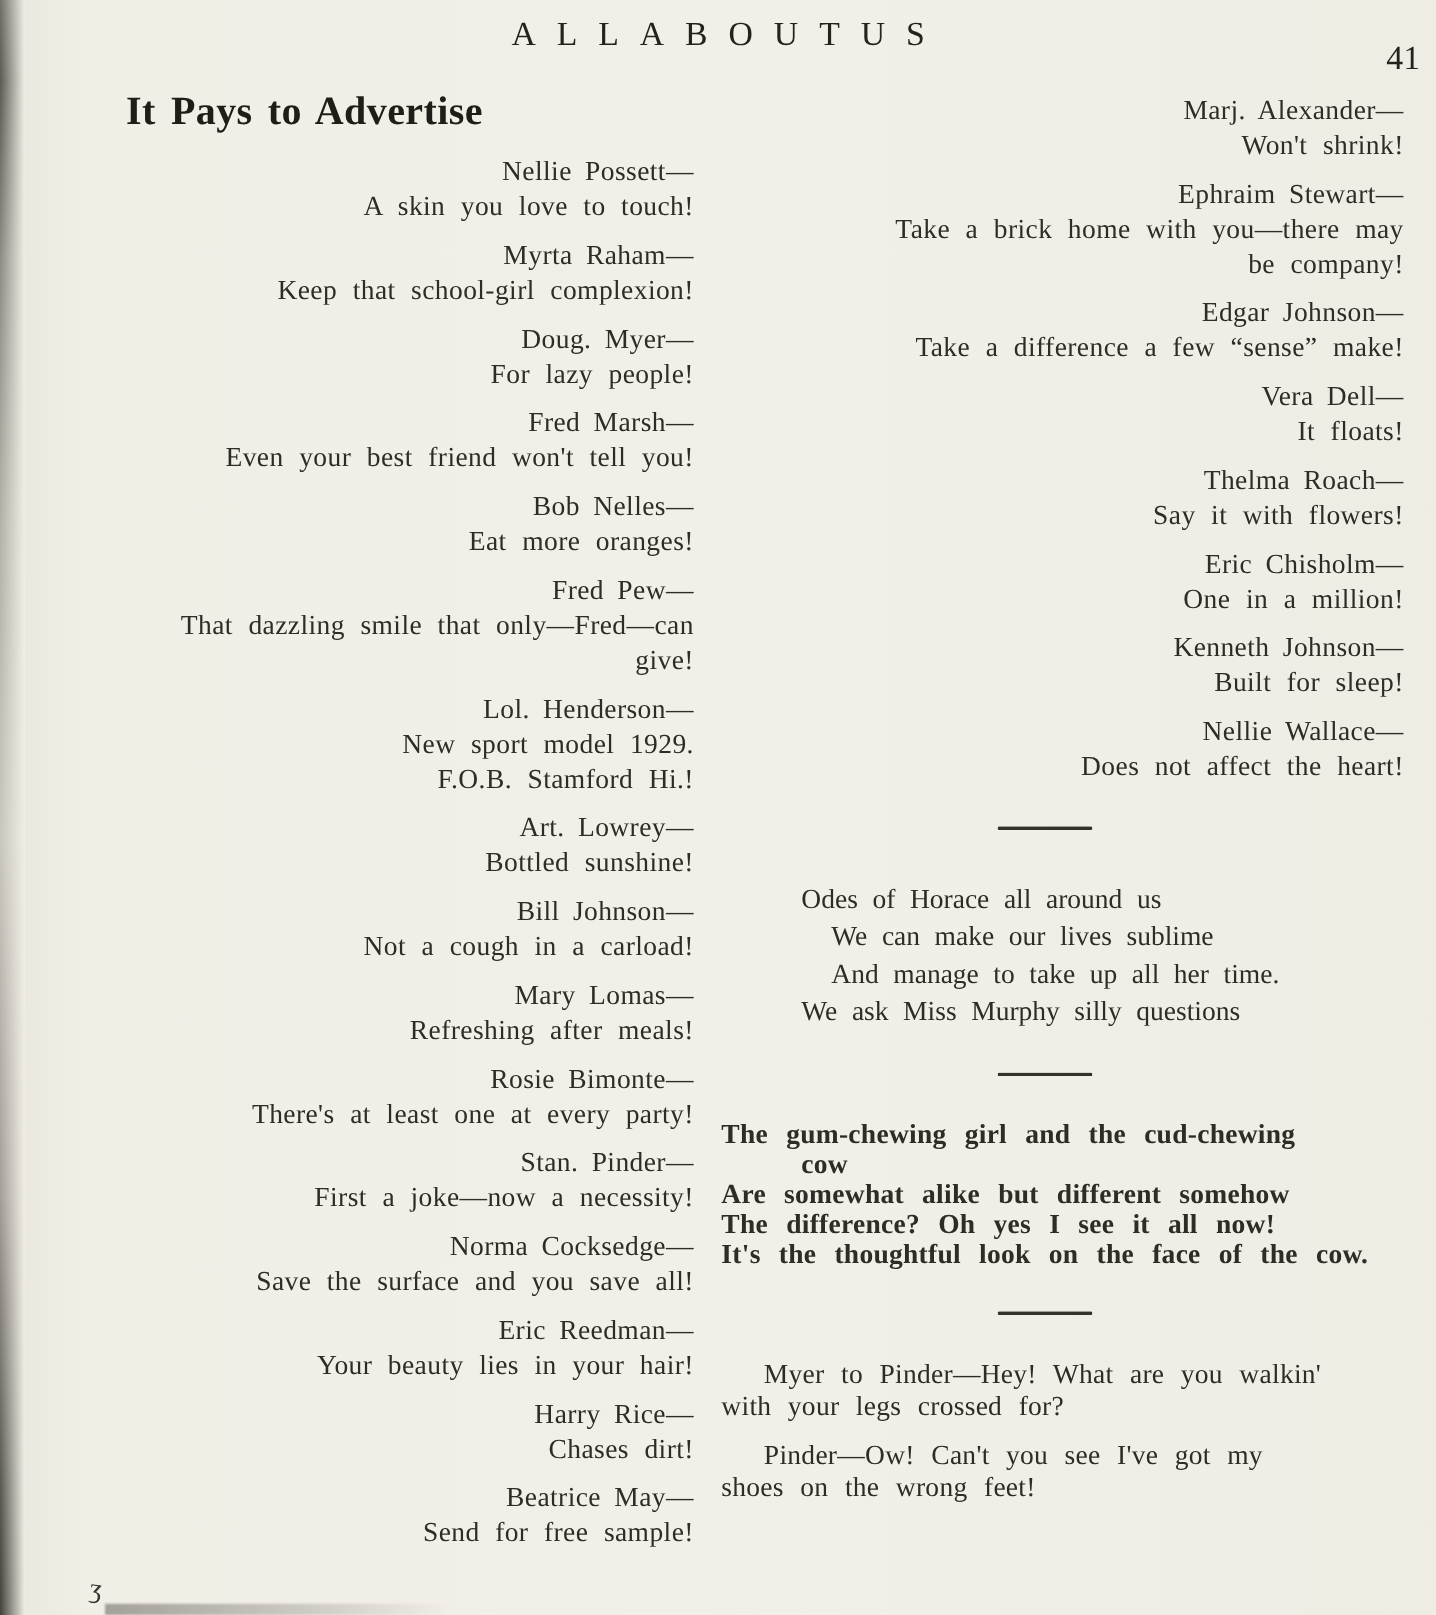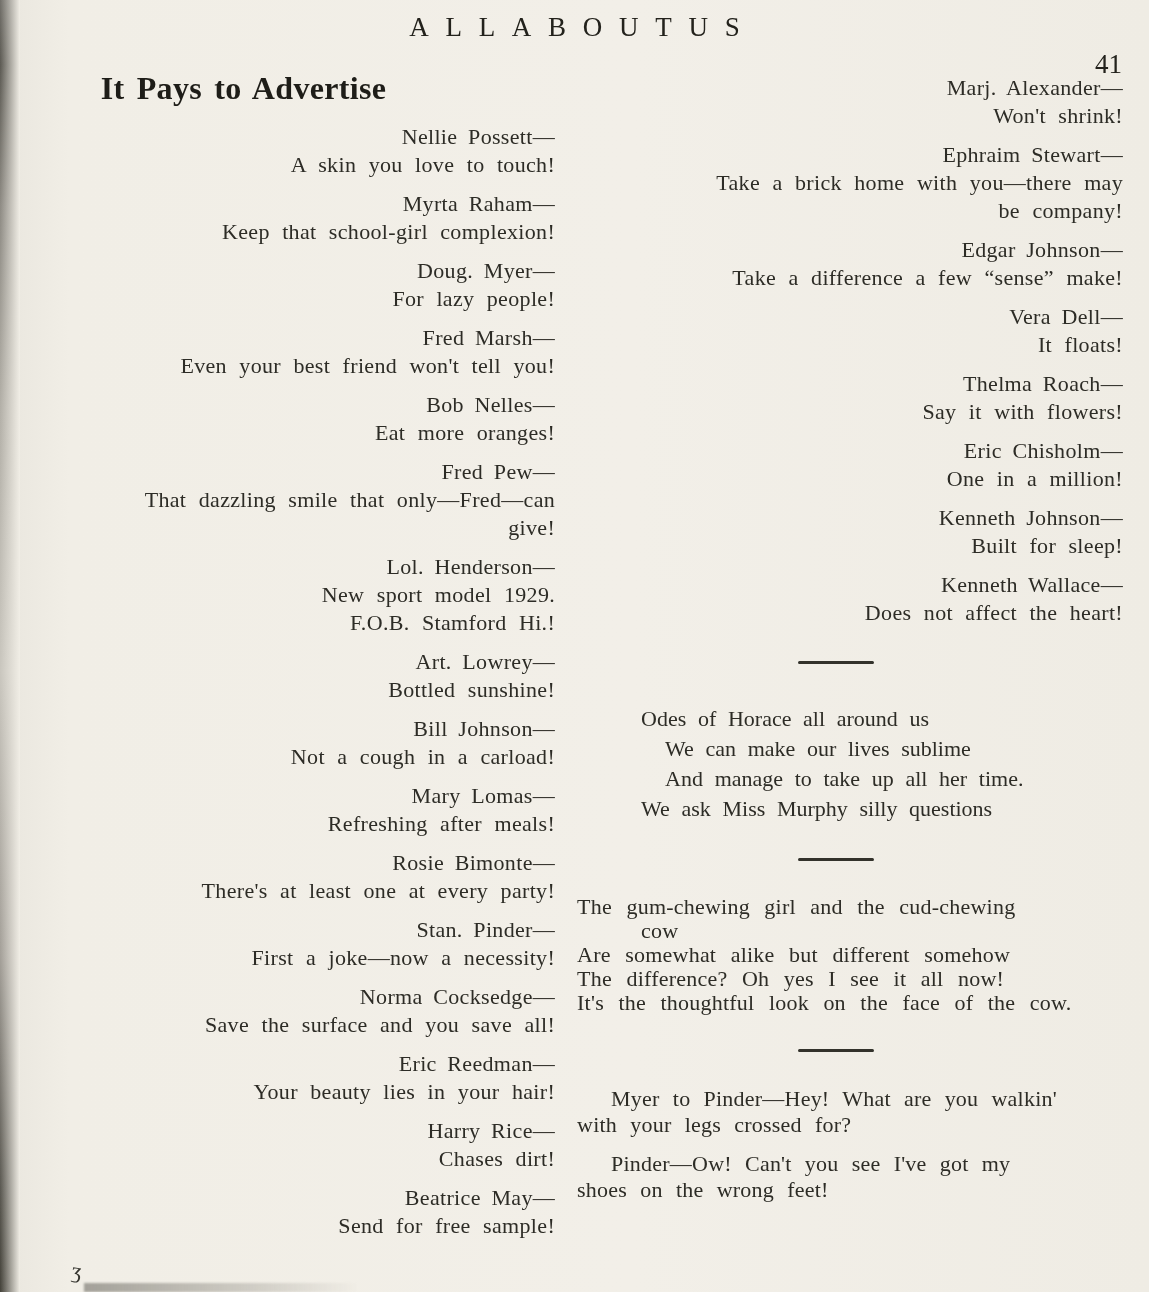--- a/index.html
+++ b/index.html
@@ -36,22 +36,22 @@
     font-size:22px; color:#35342e; transform:rotate(8deg);
   }
 
   header{ position:relative; height:62px; }
   .running-head{
     padding-top:12px; text-align:center;
     font-size:27px; letter-spacing:.62em; text-indent:.62em;
     color:#23221c; word-spacing:.1em;
   }
   .page-number{
-    position:absolute; top:31px; right:27px;
-    font-size:27px; color:#23221c;margin-top:18px;
+    position:absolute; top:31px; right:13px;
+    font-size:27px; color:#23221c;
   }
 
   .columns{ display:flex; padding:0 26px 0 22px; }
   .col-left { width:553px; padding-right:14px; }
   .col-right{ width:560px; padding-left:8px; padding-top:12px; }
 
   .section-title{
     font-size:32px; font-weight:bold; color:#1e1d18;
     text-align:center; margin:8px 90px 16px 0;
     letter-spacing:.01em; word-spacing:.12em;
@@ -76,21 +76,21 @@
     border-radius:2px;
   }
 
   .poem{ margin:40px 0 6px 64px; }
   .poem-line{
     font-size:22px; line-height:30px; color:#2d2c26;
     word-spacing:.28em;
   }
   .poem-line.indent2{ padding-left:24px; }
 
-  .verse{ margin-top:4px; }
+  .verse{ margin-top:4px;font-weight:bold; }
   .verse-line{
     font-size:22px; line-height:24px; color:#2d2c26;
     word-spacing:.4em; letter-spacing:.01em;
   }
   .verse-line.hang{ padding-left:64px; }
 
   .jokes{ margin-top:14px; }
   .joke{ margin-bottom:13px; }
   .joke-line{
     font-size:22px; line-height:26px; color:#2d2c26;
@@ -209,21 +209,21 @@
       </div>
       <div class="entry">
         <div class="entry-name">Eric Chisholm—</div>
         <div class="entry-line">One in a million!</div>
       </div>
       <div class="entry">
         <div class="entry-name">Kenneth Johnson—</div>
         <div class="entry-line">Built for sleep!</div>
       </div>
       <div class="entry">
-        <div class="entry-name">Kenneth Wallace—</div>
+        <div class="entry-name">Nellie Wallace—</div>
         <div class="entry-line">Does not affect the heart!</div>
       </div>
 
       <div class="divider"></div>
 
       <div class="poem">
         <div class="poem-line">Odes of Horace all around us</div>
         <div class="poem-line indent2">We can make our lives sublime</div>
         <div class="poem-line indent2">And manage to take up all her time.</div>
         <div class="poem-line">We ask Miss Murphy silly questions</div>

